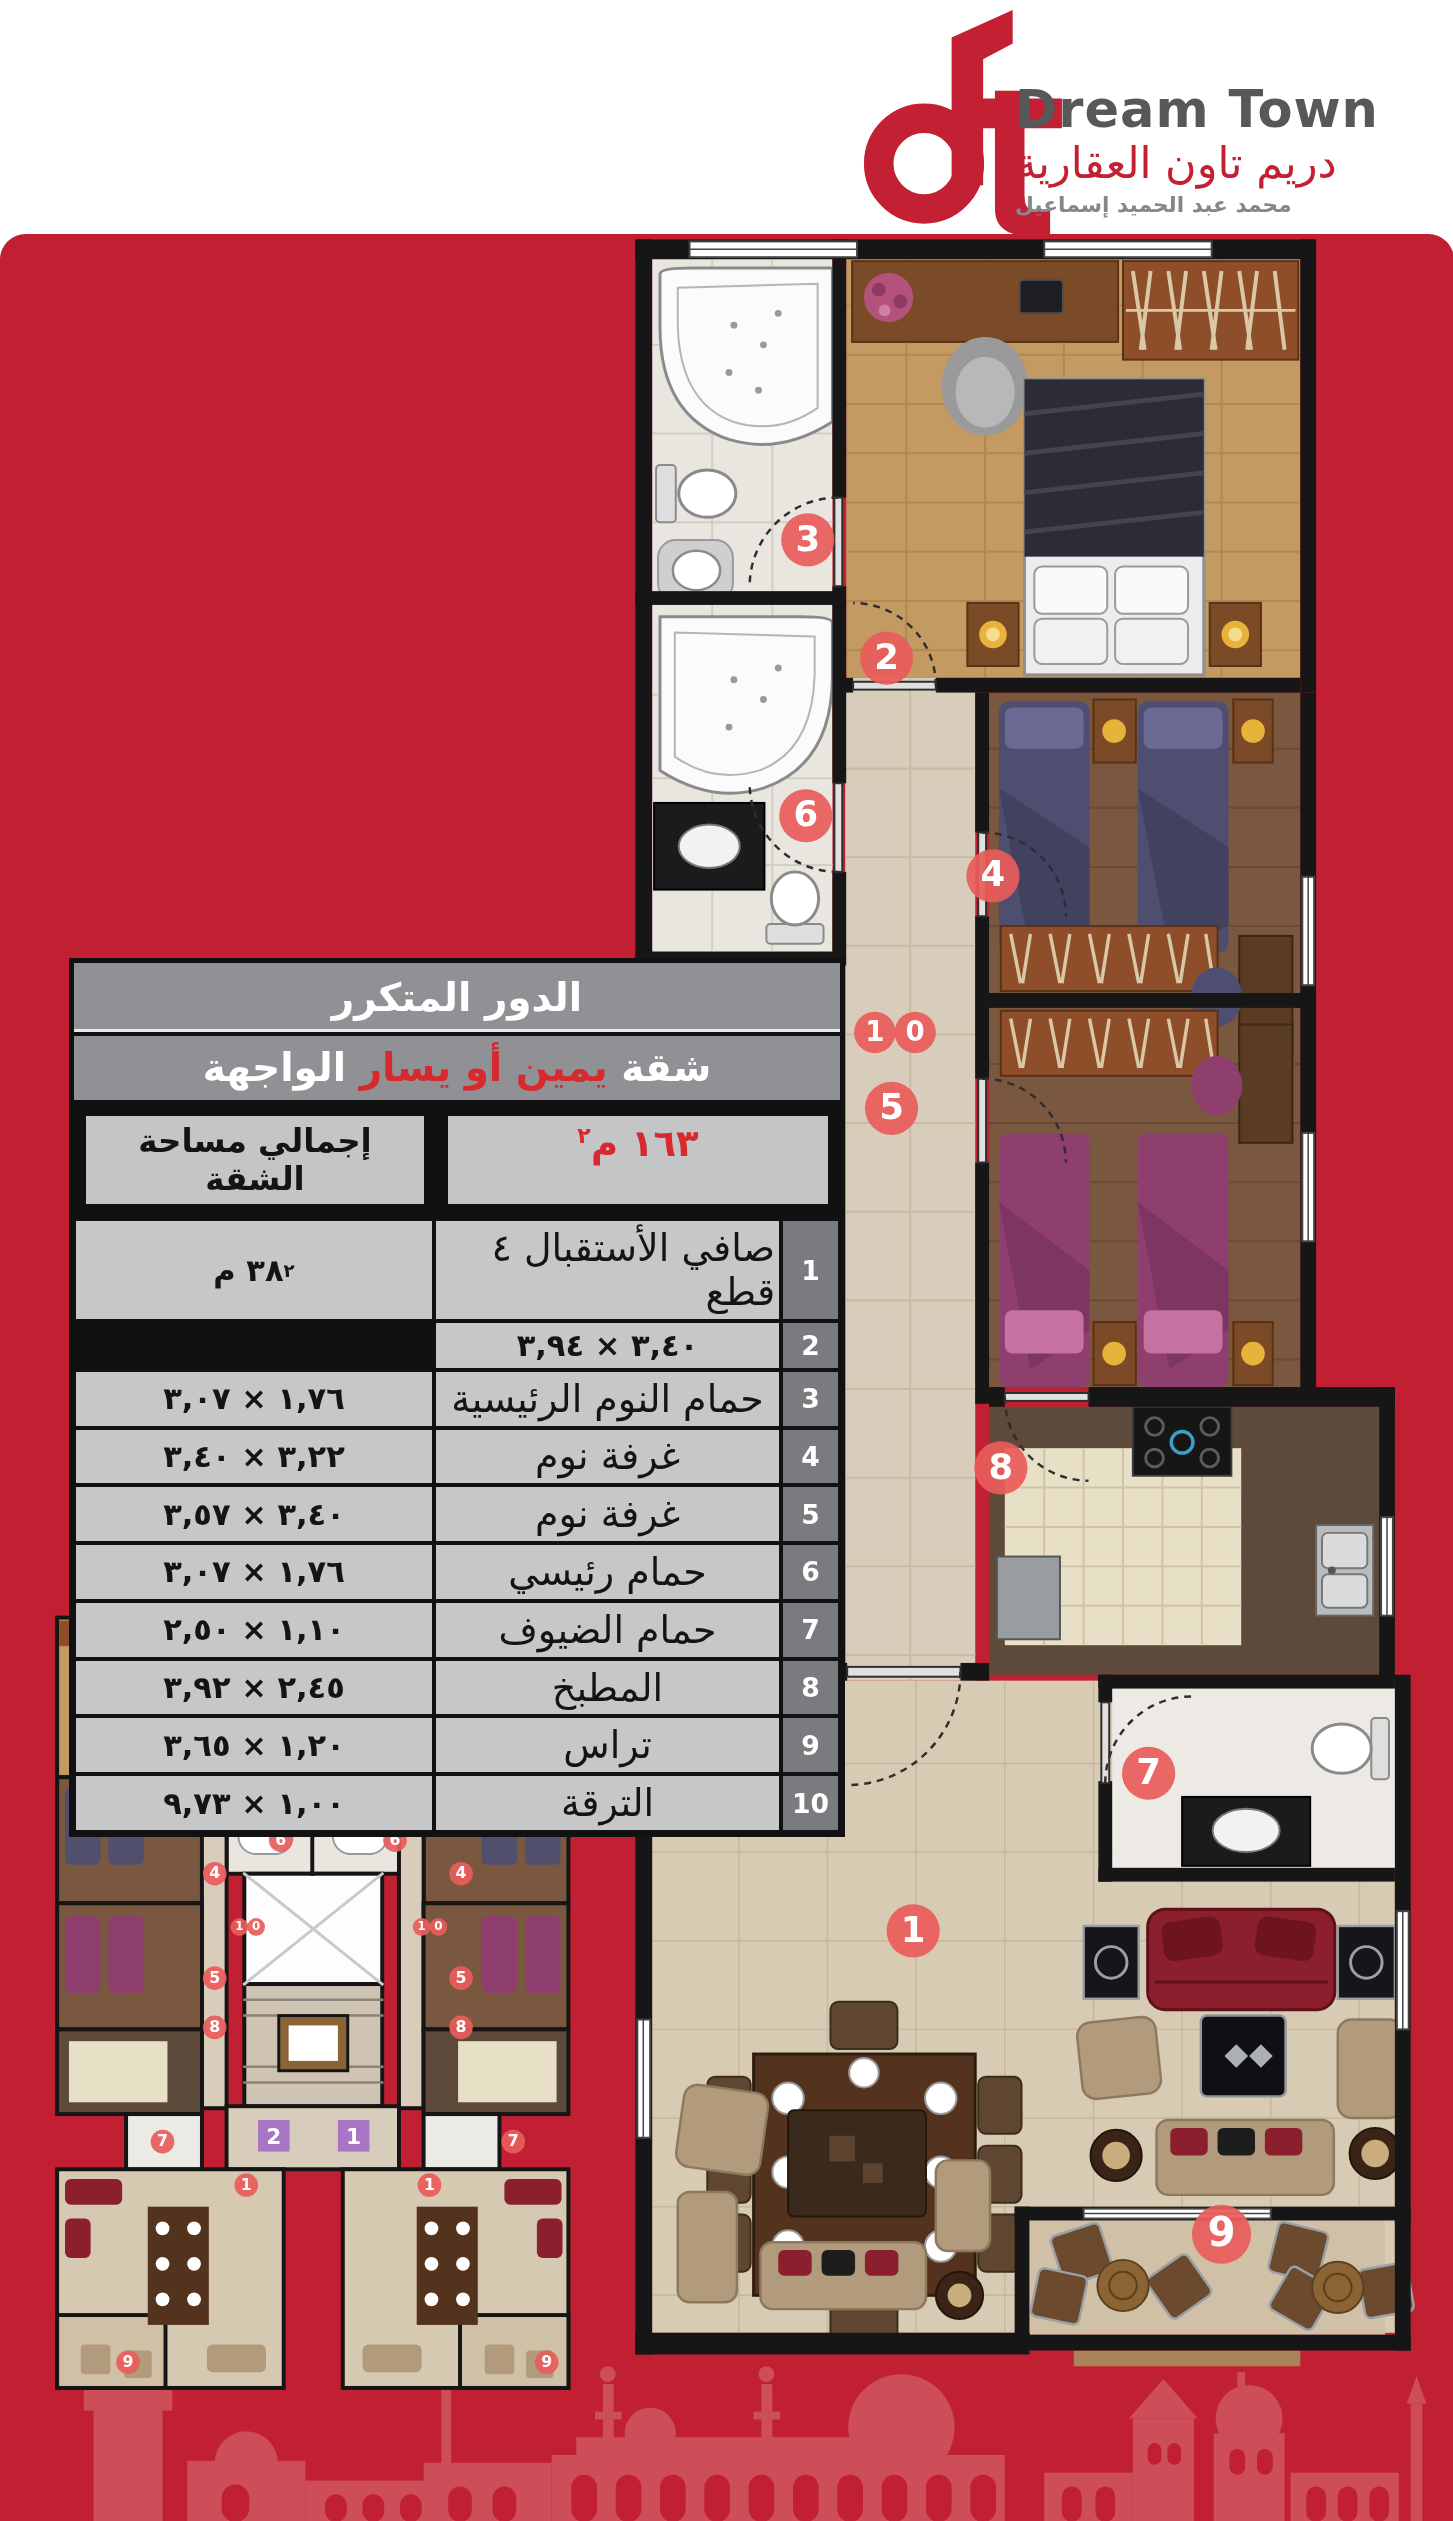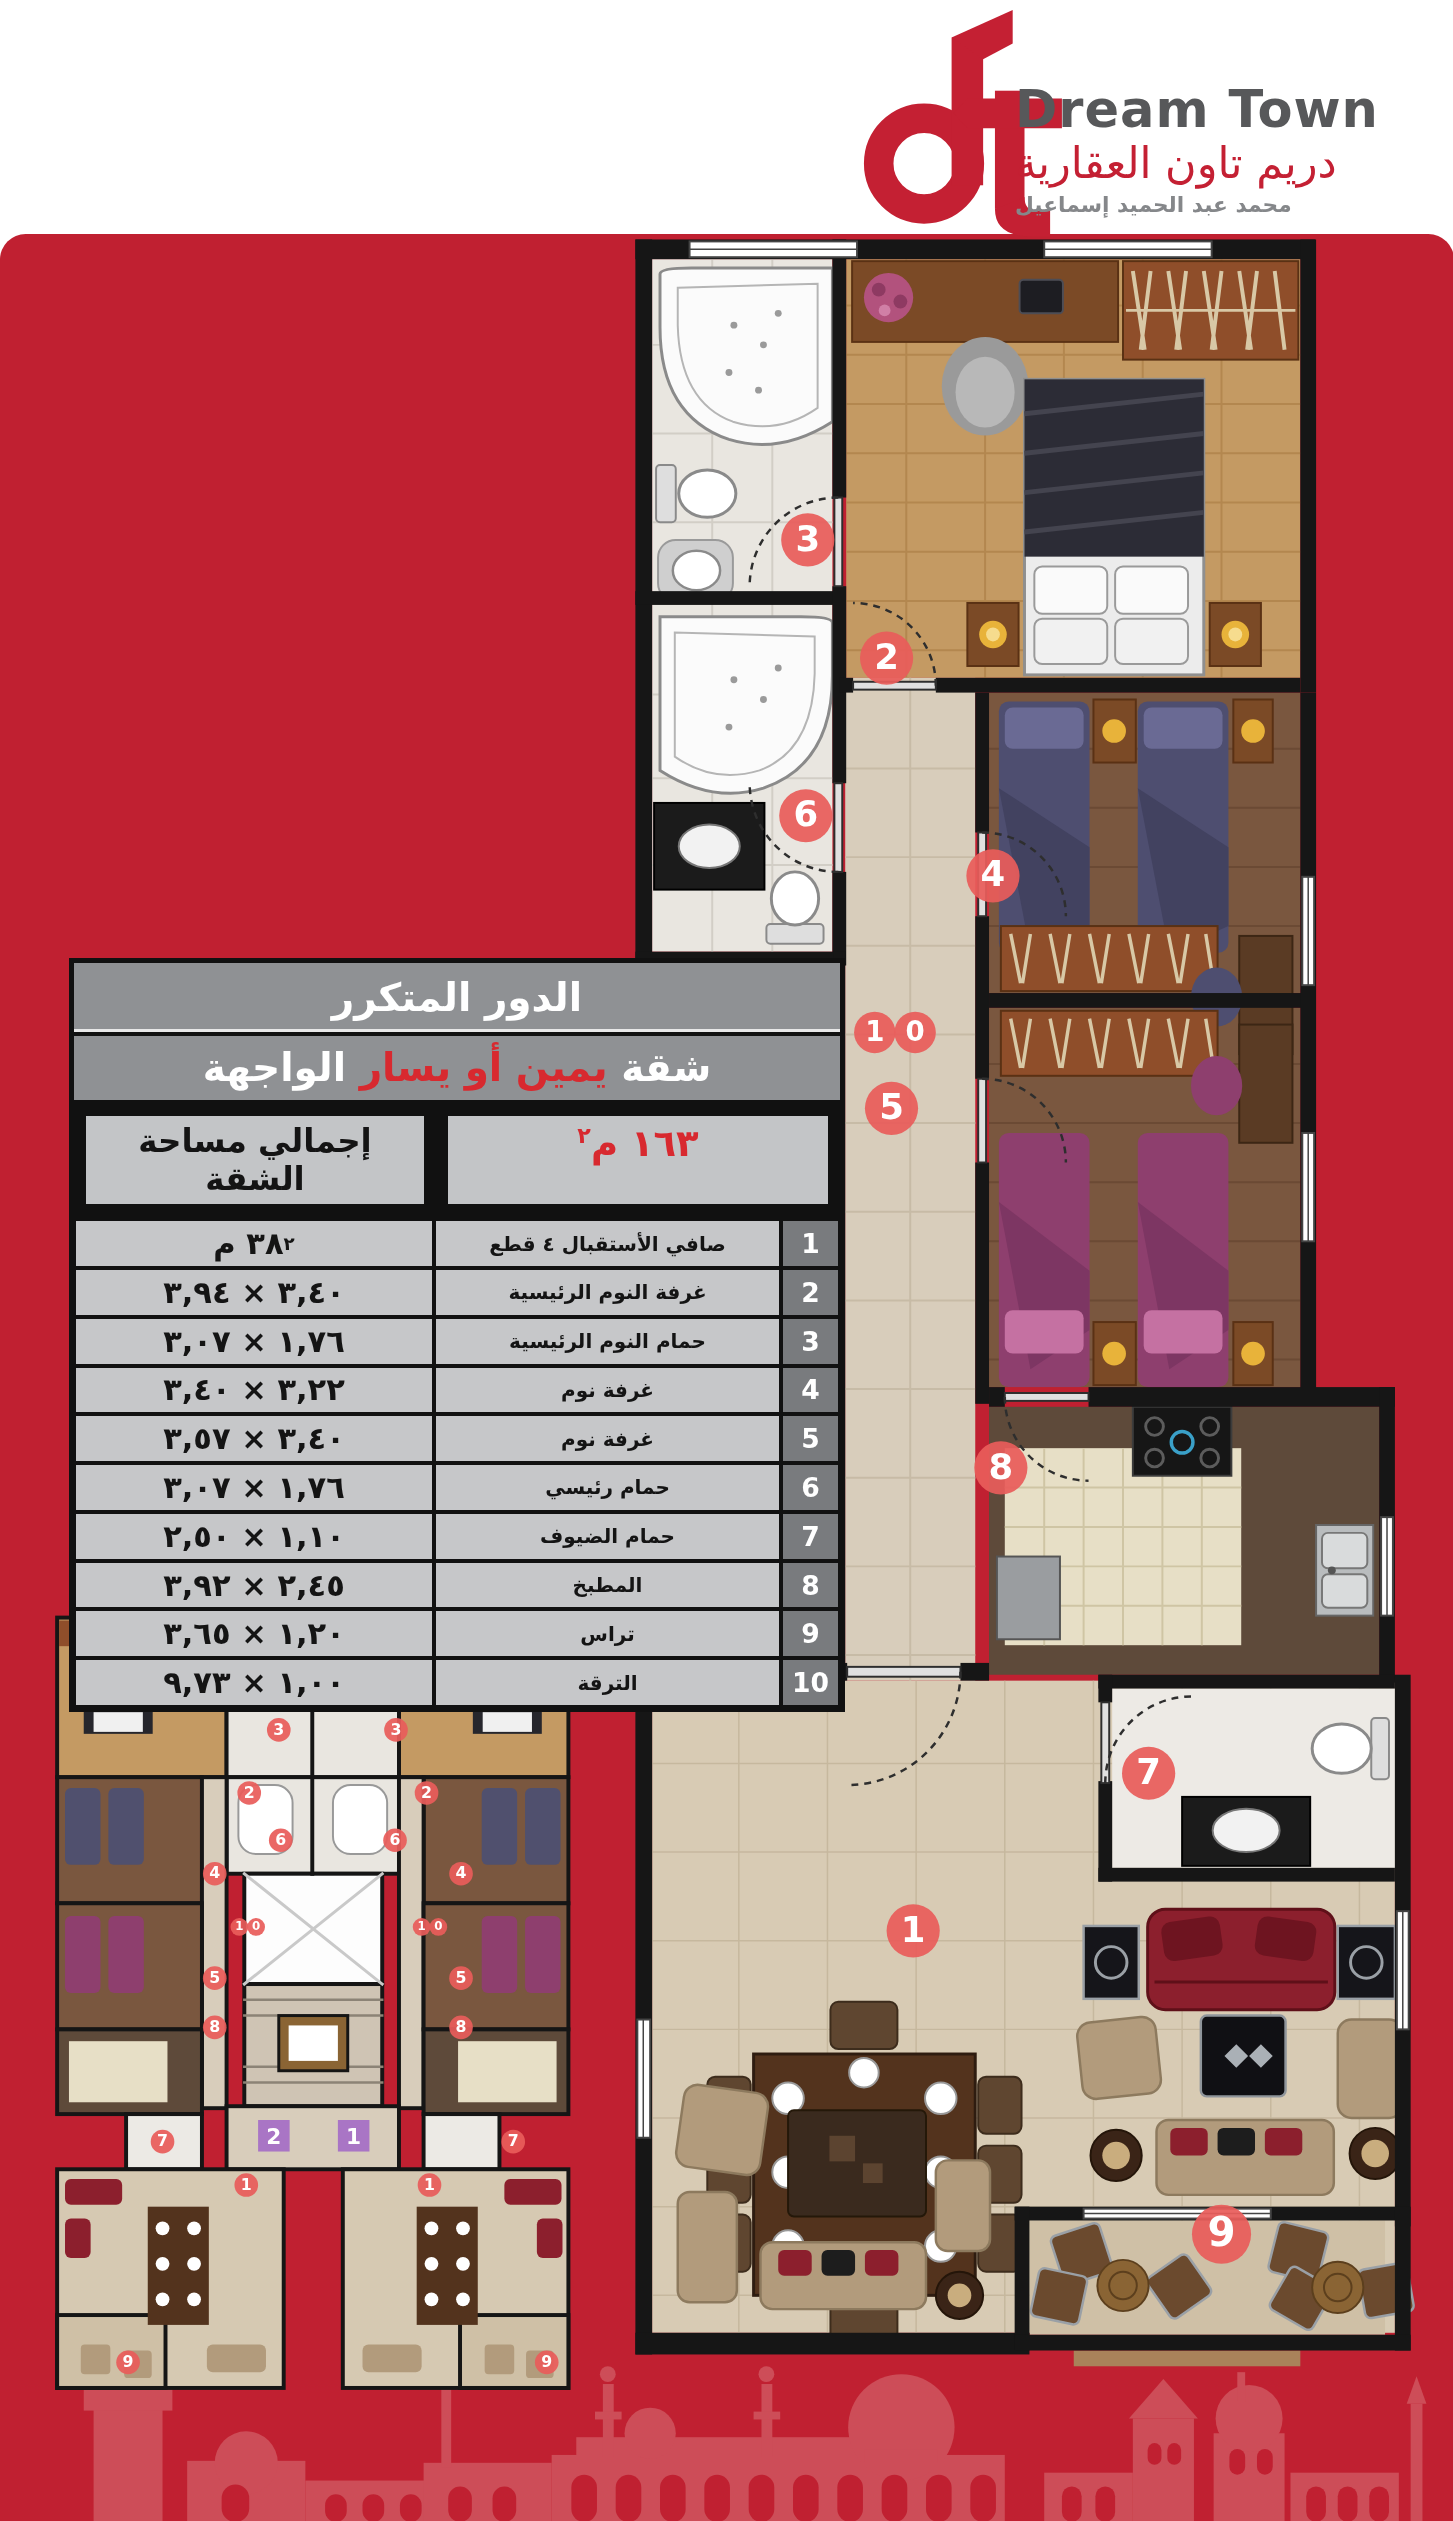--- a/index.html
+++ b/index.html
@@ -30,21 +30,21 @@
   .spec .hrow2 .accent{color:#d8292f;}
   .spec .arearow{display:grid;grid-template-columns:404px 1fr;background:#111;
                  border-bottom:3.9px solid #111;}
   .spec .arearow>div{background:#c3c5c7;margin:12px;padding:5.9px 7.9px;text-align:center;}
   .spec .area-label{font-size:32.5px;font-weight:bold;color:#141414;}
   .spec .area-value{font-size:37px;font-weight:bold;color:#d8292f;direction:rtl;}
   .spec .row{display:grid;grid-template-columns:59px 347px 1fr;background:#111;}
   .spec .row>div{background:#c6c7c9;margin:2px;display:flex;align-items:center;justify-content:center;}
   .spec .c-no{background:#797b7e !important;color:#fff;font-size:26.6px;font-weight:bold;
               direction:ltr;padding:3.9px 0;}
-  .spec .c-label{font-size:20px;font-weight:bold;color:#141414;padding:4.9px 3.9px;}
+  .spec .c-label{font-size:38px;font-weight:normal;color:#141414;padding:4.9px 3.9px;}
   .spec .c-dim{font-size:30.5px;font-weight:bold;color:#141414;direction:ltr;padding:4.9px 3.9px;}
   sup{font-size:60%;}
 </style>
 </head>
 <body>
 
 <div class="page">
   <div class="red-bg"></div>
 
   <svg class="plan-svg" viewBox="0 0 1476 2560">
@@ -613,21 +613,20 @@
         <div class="row">
           <div class="c-no">1</div>
           <div class="c-label">صافي الأستقبال ٤ قطع</div>
           <div class="c-dim" dir="rtl">
             <span>٣٨ م</span>
             <sup>٢</sup>
           </div>
         </div>
         <div class="row">
           <div class="c-no">2</div>
-          <div class="c-label">غرفة النوم الرئيسية</div>
           <div class="c-dim">٣,٤٠ × ٣,٩٤</div>
         </div>
         <div class="row">
           <div class="c-no">3</div>
           <div class="c-label">حمام النوم الرئيسية</div>
           <div class="c-dim">١,٧٦ × ٣,٠٧</div>
         </div>
         <div class="row">
           <div class="c-no">4</div>
           <div class="c-label">غرفة نوم</div>

